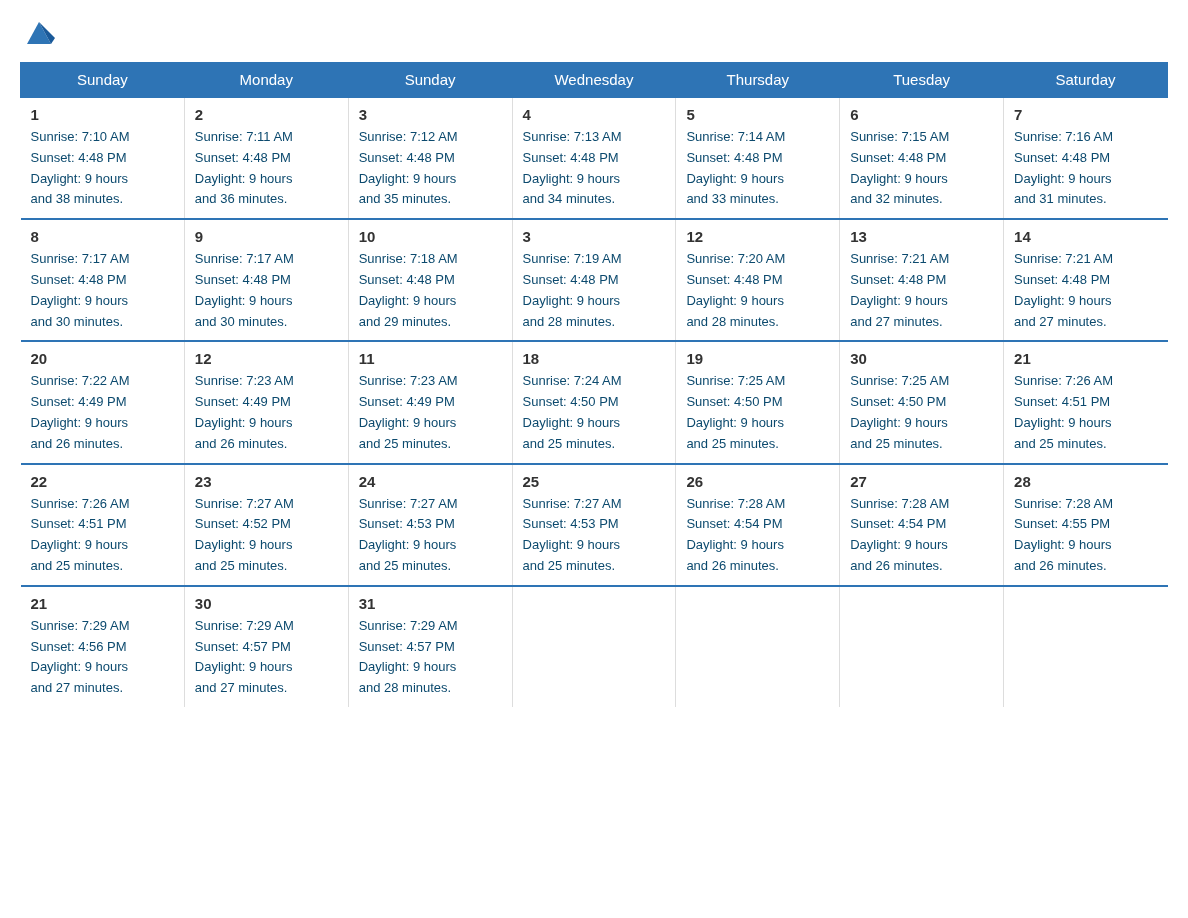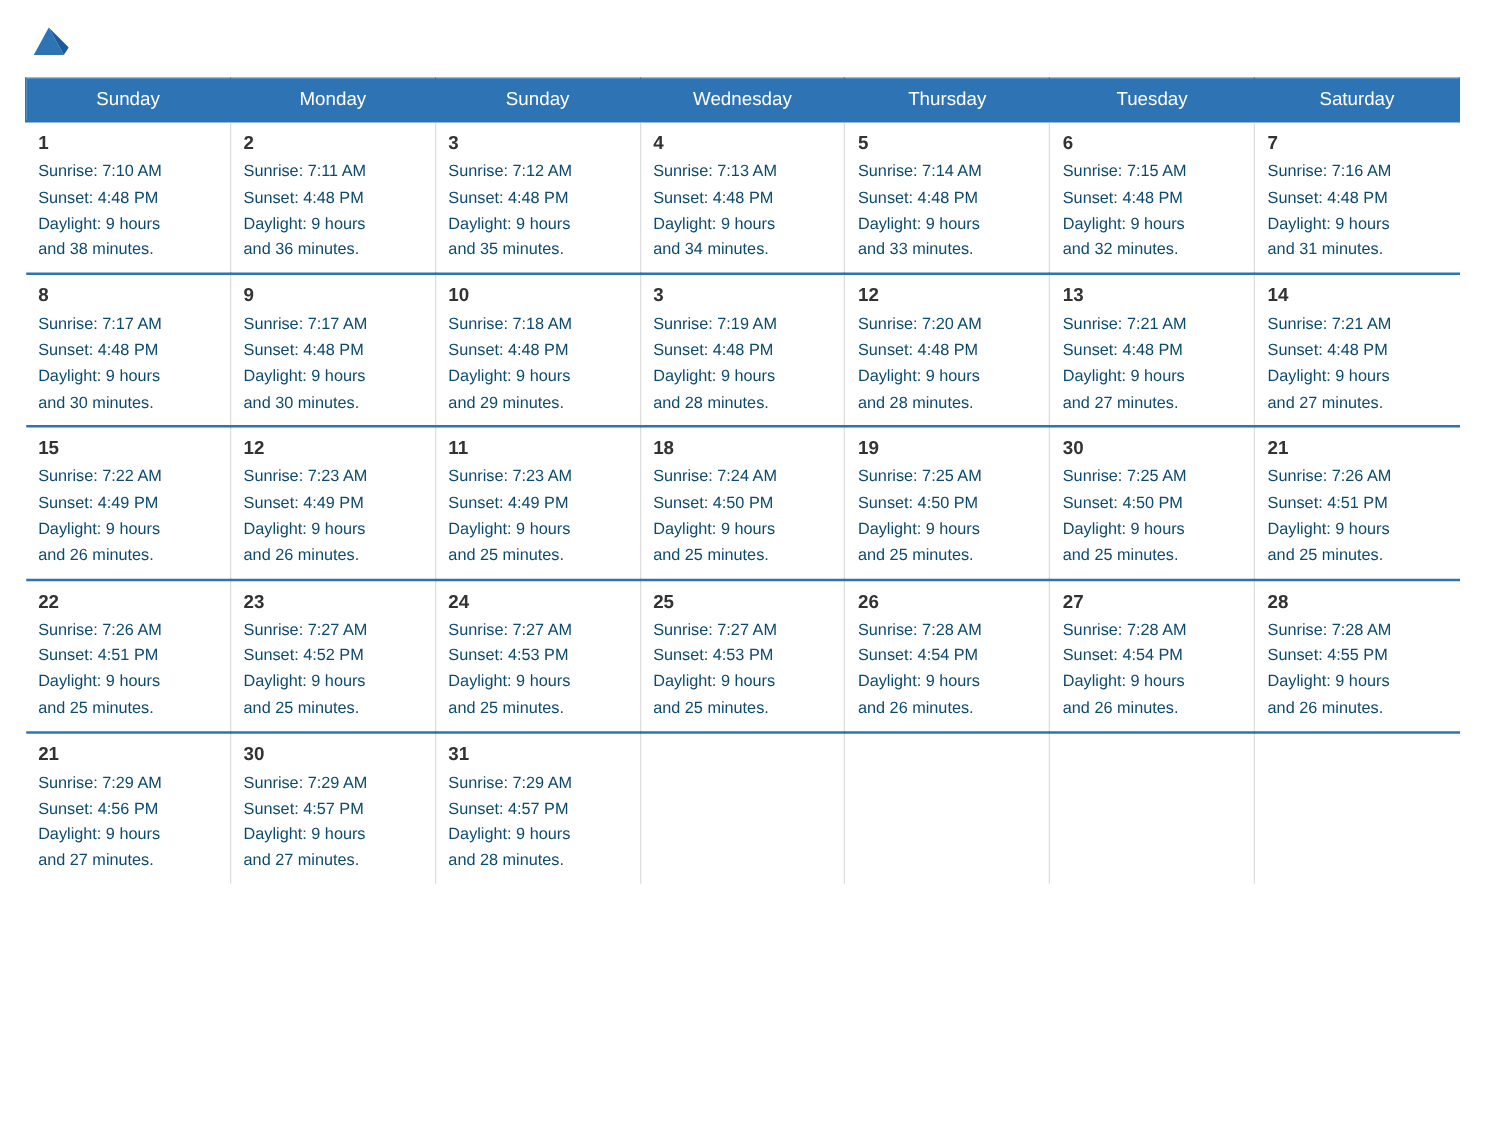--- a/index.html
+++ b/index.html
@@ -250,21 +250,21 @@
         <div class="day-info">
           Sunrise: 7:21 AM<br>
           Sunset: 4:48 PM<br>
           Daylight: 9 hours<br>
           and 27 minutes.
         </div>
       </td>
       </tr>
       <tr>
         <td>
-        <span class="day-number">15</span>
+        <span class="day-number">20</span>
         <div class="day-info">
           Sunrise: 7:22 AM<br>
           Sunset: 4:49 PM<br>
           Daylight: 9 hours<br>
           and 26 minutes.
         </div>
       </td>
         <td>
         <span class="day-number">12</span>
         <div class="day-info">

